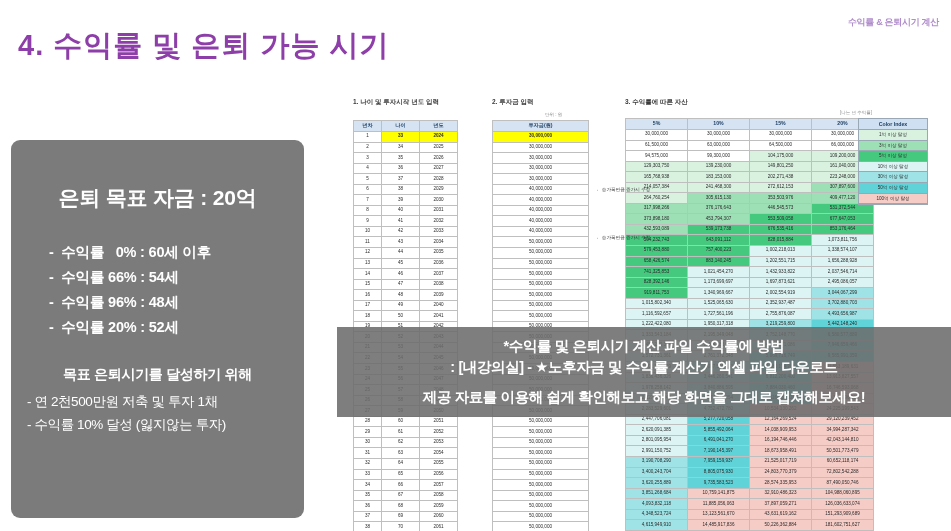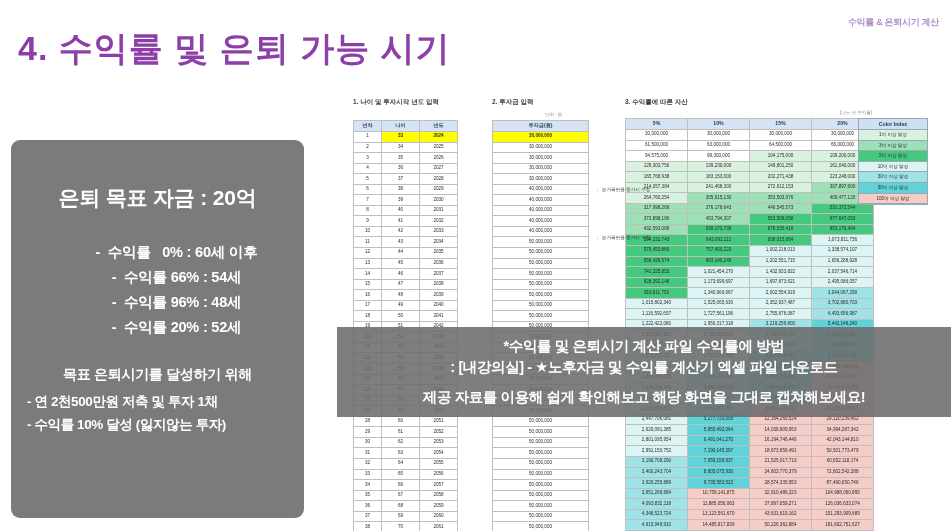--- a/index.html
+++ b/index.html
@@ -10,38 +10,38 @@
   #slide{position:absolute;inset:0;background:#fff;margin-top:12px;}
 
   
   .corner-tag{
     position:absolute;top:4px;right:12px;
     font-size:9px;font-weight:bold;color:#b08ccb;letter-spacing:-.3px;
     white-space:nowrap;
   }
   .slide-title{
     position:absolute;left:18px;top:14px;
-    font-size:34px;font-weight:bold;color:#8d3ea8;letter-spacing:1px;
+    font-size:29px;font-weight:bold;color:#8d3ea8;letter-spacing:1px;
     white-space:nowrap;
   }
 
   
   .gray-panel{
     position:absolute;left:11px;top:128px;width:293px;height:378px;
     background:#7b7b7b;border-radius:9px;
     color:#fff;text-align:center;
   }
   .gp-title{
     margin-top:44px;font-size:21px;font-weight:bold;letter-spacing:-.2px;
   }
-  .gp-list{margin-top:28px;display:block;text-align:center;padding-left:38px;}
+  .gp-list{margin-top:28px;display:block;text-align:left;padding-left:38px;}
   .gp-list .li{font-size:14.5px;font-weight:bold;line-height:25px;letter-spacing:-.2px;white-space:pre;}
   .gp-sub{margin-top:26px;font-size:14px;font-weight:bold;letter-spacing:-.3px;}
   .gp-list2{margin-top:6px;text-align:left;padding-left:16px;}
-  .gp-list2 .li{font-size:13.5px;font-weight:bold;line-height:23px;letter-spacing:-.4px;white-space:pre;}
+  .gp-list2 .li{font-size:13.5px;font-weight:normal;line-height:23px;letter-spacing:-.4px;white-space:pre;}
 
   
   .sheet{position:absolute;left:340px;top:78px;width:611px;height:453px;}
   .sec-label{position:absolute;font-size:6.5px;font-weight:bold;color:#3a3a3a;white-space:nowrap;}
   .mini-note{position:absolute;font-size:4.5px;color:#8a8a8a;white-space:nowrap;}
 
   table.xl{border-collapse:collapse;position:absolute;table-layout:fixed;}
   table.xl th,table.xl td{
     border:1px solid #bfbfbf;font-size:4.6px;line-height:1;
     padding:0;height:9.55px;text-align:center;color:#2b2b2b;

